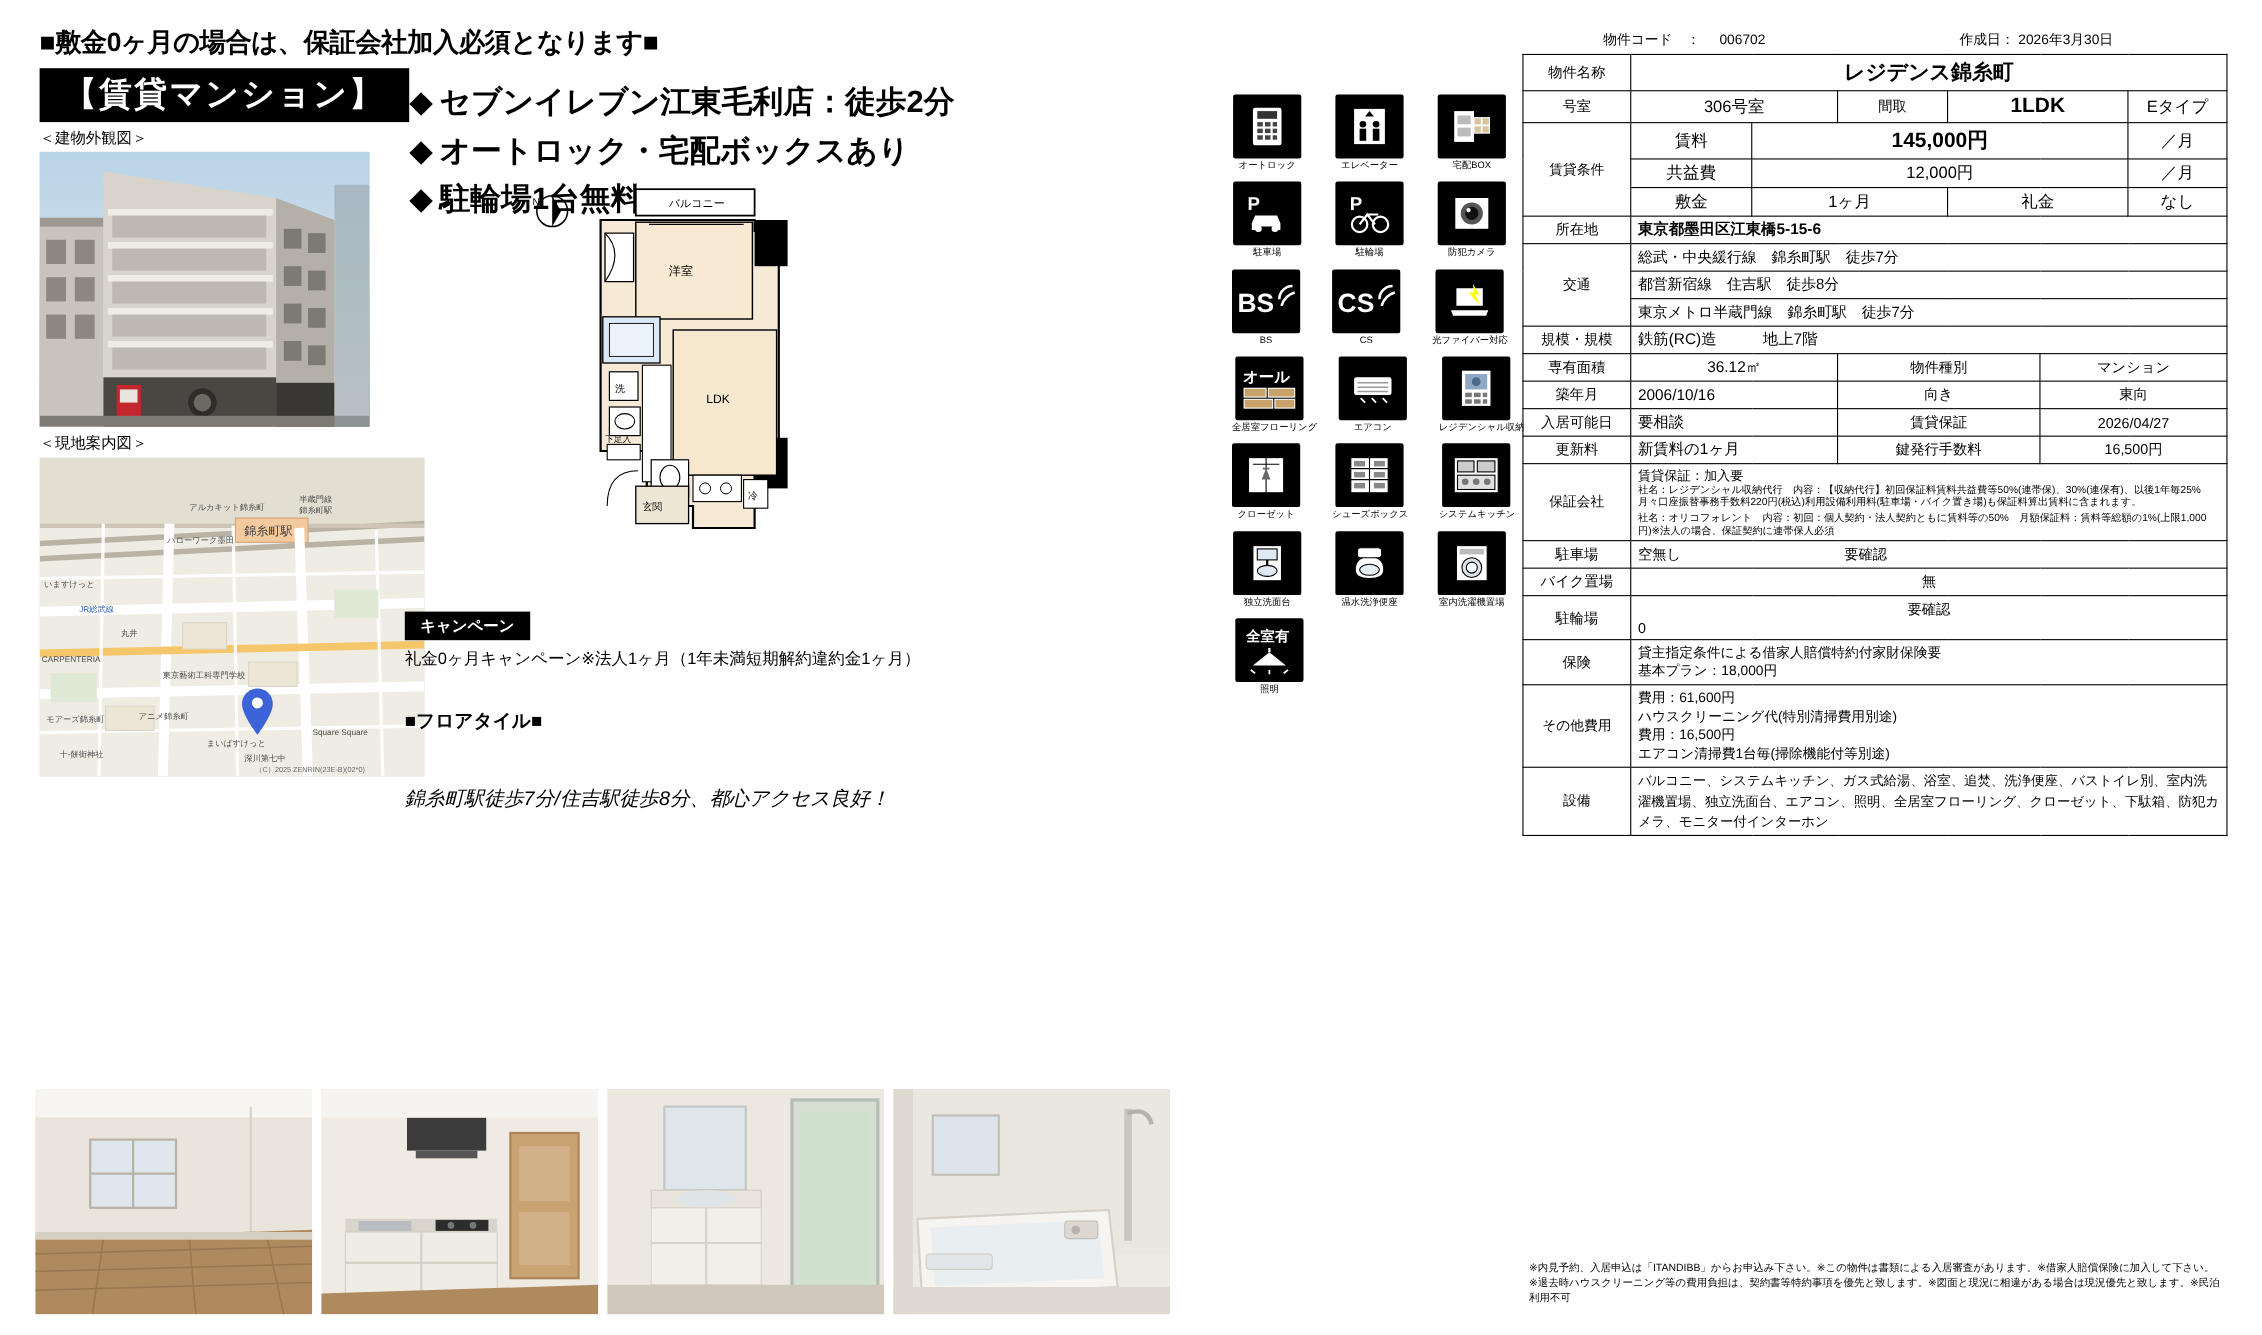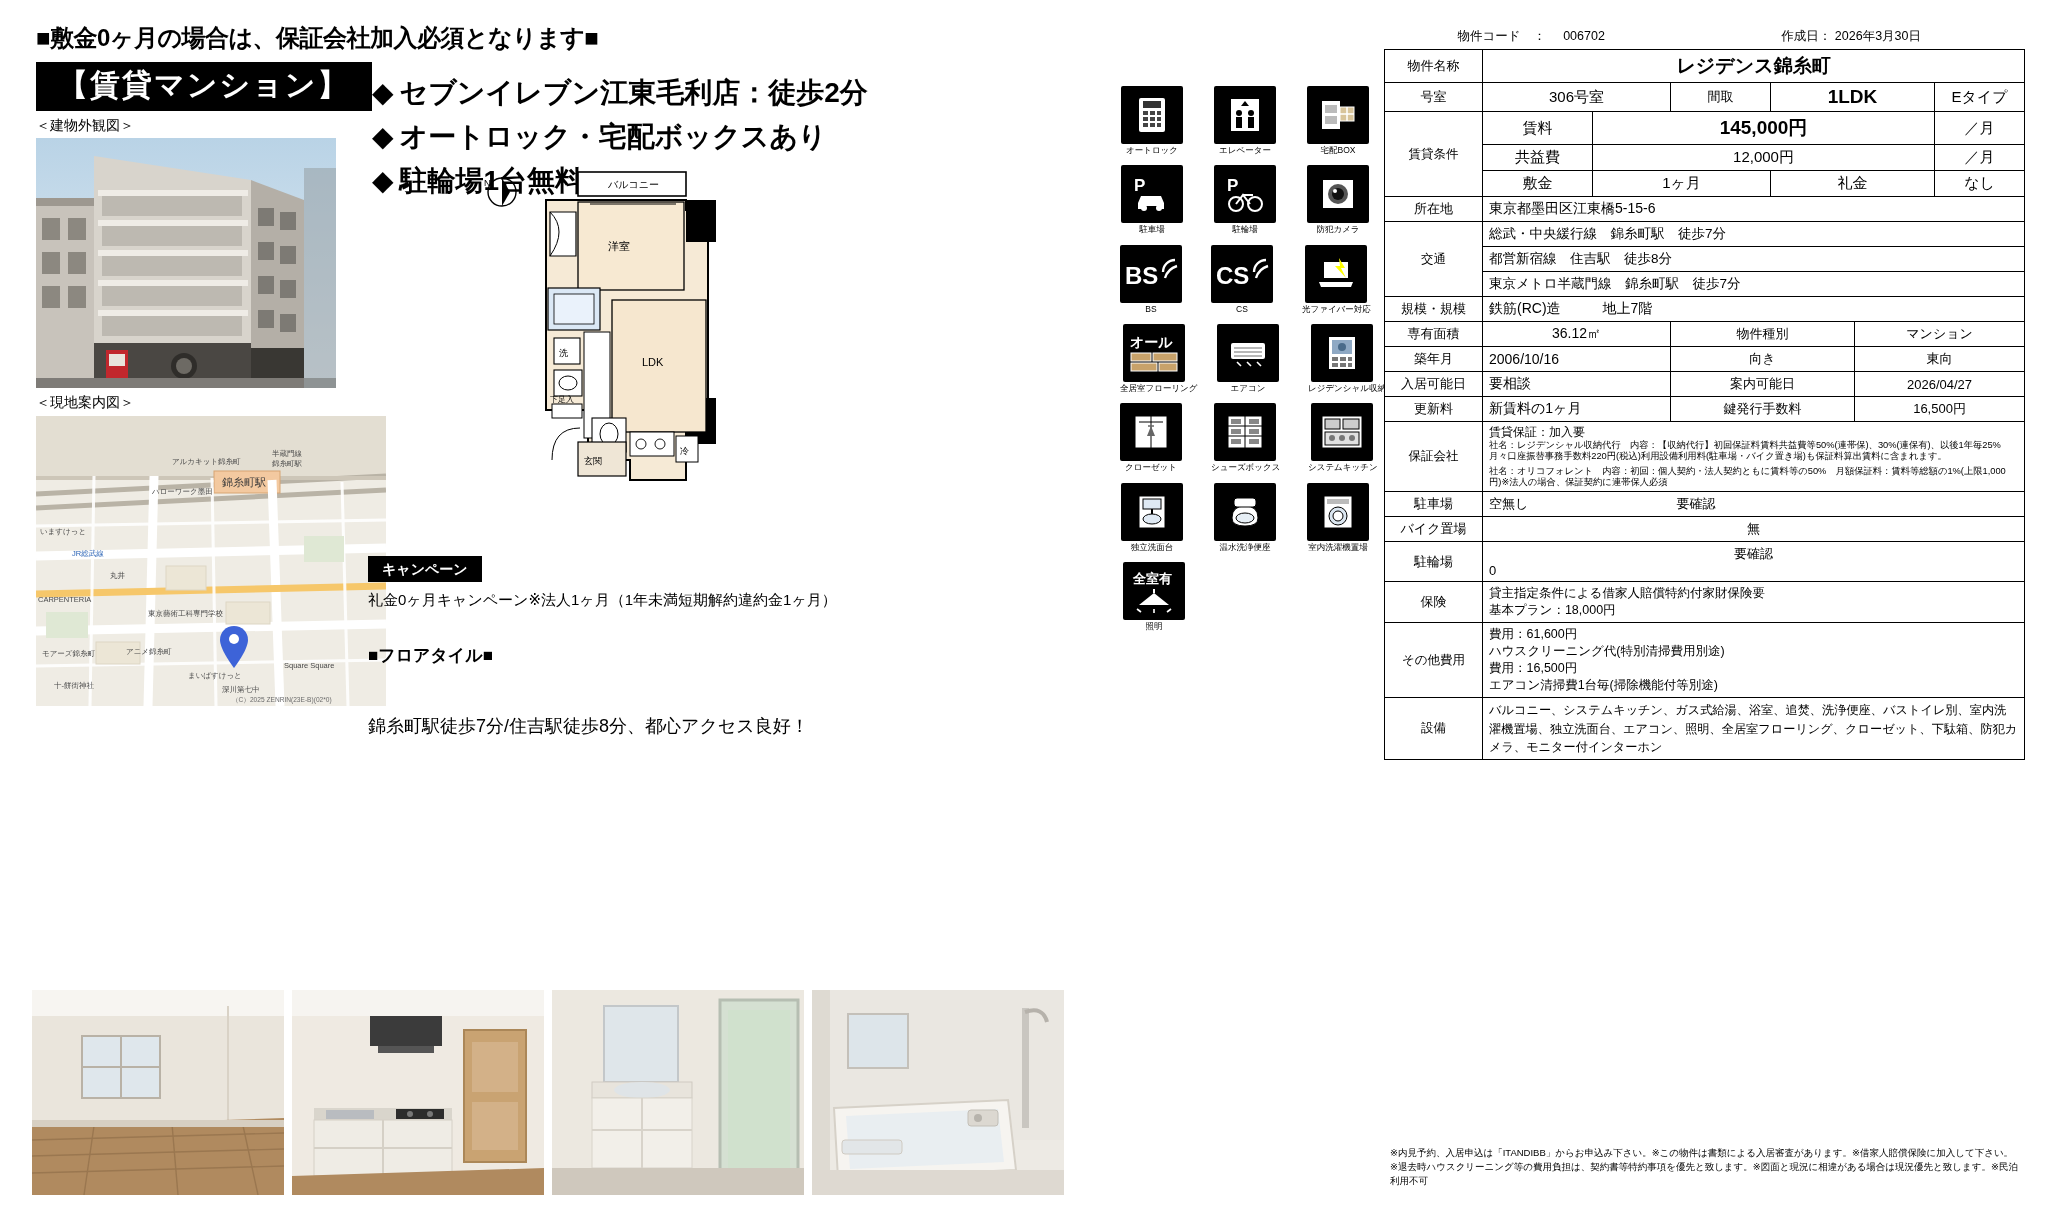--- a/index.html
+++ b/index.html
@@ -37,21 +37,21 @@
 
   
   .bullets { position:absolute; left:372px; top:71px; font-size:28px; font-weight:bold; line-height:1.58; }
   .bullets div span.dia { margin-right:6px; }
 
   
   .campaign { position:absolute; left:368px; top:556px; width:520px; font-size:14.5px; line-height:1.6; }
   .camp-title { background:#000; color:#fff; display:inline-block; padding:2px 14px; font-weight:bold; font-size:14px; }
   .camp-line { margin-top:6px; font-size:15px; }
   .floortile { margin-top:30px; font-size:17px; font-weight:bold; }
-  .accessline { margin-top:42px; font-size:18px; }
+  .accessline { margin-top:42px; font-size:18px;font-style:italic; }
 
   
   .floorplan { position:absolute; left:480px; top:160px; width:260px; height:380px; }
 
   
   .icons { position:absolute; left:1120px; top:86px; width:250px; }
   .icon-row { display:flex; gap:29px; margin-bottom:10px; }
   .icon-cell { width:68px; text-align:center; }
   .icon-box {
     width:62px; height:58px; background:#000; color:#fff; position:relative;
@@ -635,21 +635,21 @@
       </tr>
       <tr>
         <td class="ctr mid">敷金</td>
         <td colspan="2" class="ctr mid">1ヶ月</td>
         <td colspan="2" class="ctr mid">礼金</td>
         <td class="ctr mid">なし</td>
       </tr>
 
       <tr>
         <td class="lbl">所在地</td>
-        <td colspan="6" style="font-size:14px;">東京都墨田区江東橋5-15-6</td>
+        <td colspan="6" style="font-size:14px;font-weight:bold;">東京都墨田区江東橋5-15-6</td>
       </tr>
 
       <tr>
         <td class="lbl vlbl" rowspan="3">交通</td>
         <td colspan="6" style="font-size:13.5px;">総武・中央緩行線　錦糸町駅　徒歩7分</td>
       </tr>
       <tr>
         <td colspan="6" style="font-size:13.5px;">都営新宿線　住吉駅　徒歩8分</td>
       </tr>
       <tr>
@@ -671,21 +671,21 @@
       <tr>
         <td class="lbl">築年月</td>
         <td colspan="2" style="font-size:14px;">2006/10/16</td>
         <td colspan="2" class="ctr">向き</td>
         <td colspan="2" class="ctr">東向</td>
       </tr>
 
       <tr>
         <td class="lbl">入居可能日</td>
         <td colspan="2" style="font-size:14px;">要相談</td>
-        <td colspan="2" class="ctr">案内可能日</td>
+        <td colspan="2" class="ctr">賃貸保証</td>
         <td colspan="2" class="ctr">2026/04/27</td>
       </tr>
 
       <tr>
         <td class="lbl">更新料</td>
         <td colspan="2" style="font-size:14px;">新賃料の1ヶ月</td>
         <td colspan="2" class="ctr">鍵発行手数料</td>
         <td colspan="2" class="ctr">16,500円</td>
       </tr>
 

